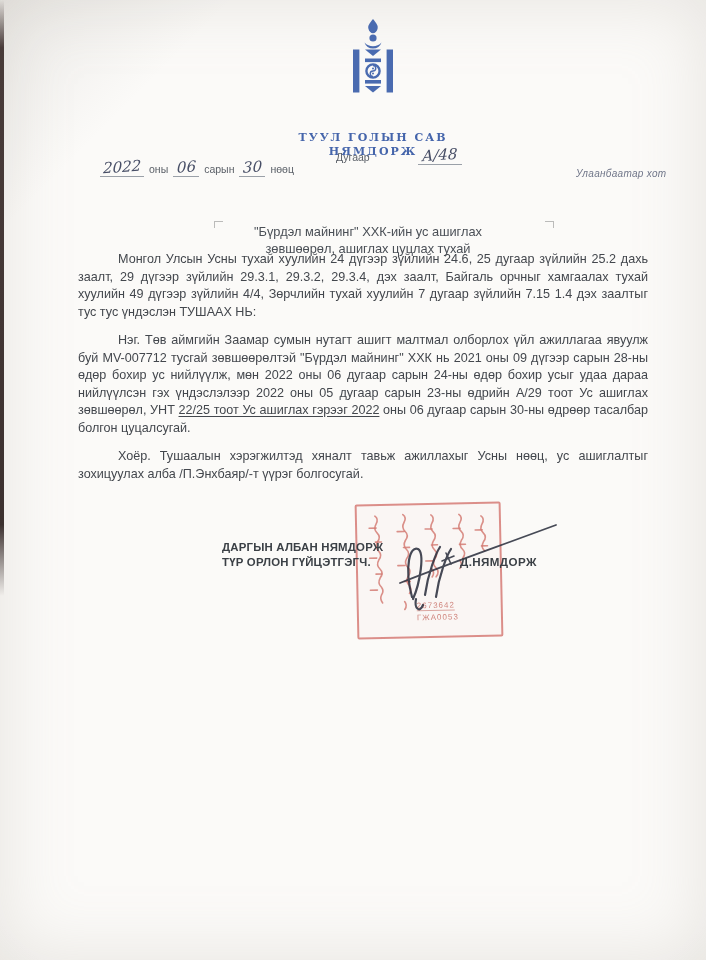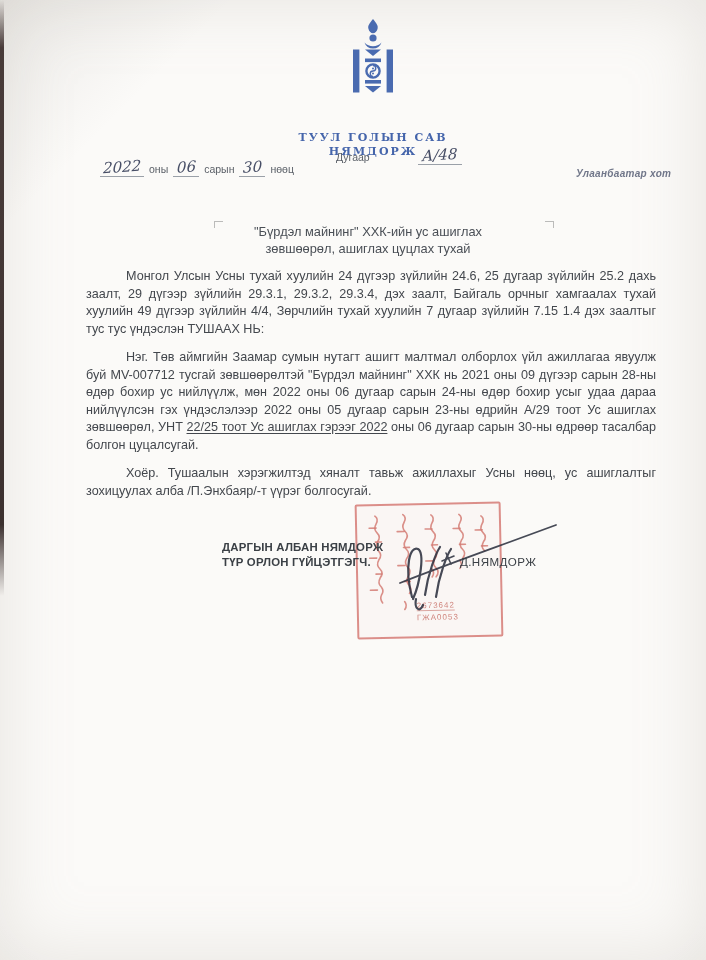--- a/index.html
+++ b/index.html
@@ -39,46 +39,46 @@
   }
   .hw-slot.wide { min-width:44px; }
   .hw {
     display:inline-block; font-family:"DejaVu Serif", serif; font-style:italic;
     font-size:15px; color:#474e66; transform:rotate(-4deg) skewX(-6deg);
     line-height:15px;
   }
   .date-label { padding-bottom:2px; }
   .city {
     position:absolute; left:576px; top:168px;
-    font-size:10px; font-style:italic; color:#707689; letter-spacing:.3px;font-weight:bold;
+    font-size:10px; font-style:italic; color:#707689; letter-spacing:.3px;
   }
   
   .title-block {
     position:absolute; left:135px; top:223px; width:466px; text-align:center;
     font-size:12.8px; line-height:17px; color:#4a4f56;
   }
   .crop-mark { position:absolute; width:9px; height:7px; opacity:.5; }
   .crop-mark.l { left:214px; top:221px; border-top:1px solid #7d7d7d; border-left:1px solid #7d7d7d; }
   .crop-mark.r { left:545px; top:221px; border-top:1px solid #7d7d7d; border-right:1px solid #7d7d7d; }
   
-  .body-text { position:absolute; left:78px; top:268px; width:570px;margin-left:8px; }
+  .body-text { position:absolute; left:78px; top:251px; width:570px; }
   .body-text p {
     font-size:12.6px; line-height:17.5px; text-align:justify; text-indent:40px;
     color:#43474d; margin-bottom:11px;
   }
   .body-text p.last { margin-top:3px; }
   .u { text-decoration:underline; text-underline-offset:2px; }
   
   .sig-block {
     position:absolute; left:222px; top:540px;
     font-size:11.4px; line-height:14.5px; font-weight:bold; color:#3b4046; letter-spacing:.2px;
   }
   .sig-name {
     position:absolute; left:460px; top:555px;
-    font-size:11.6px; font-weight:normal; color:#3b4046; letter-spacing:.4px;
+    font-size:11.6px; font-weight:bold; color:#3b4046; letter-spacing:.4px;
   }
   .stamp {
     position:absolute; left:356px; top:503px; width:146px; height:135px;
     border:2.5px solid rgba(206,99,93,.7); border-radius:2px;
     transform:rotate(-1.2deg); background:rgba(235,160,150,.04);
   }
   .stamp-serial {
     position:absolute; left:58px; font-size:8px; letter-spacing:1px;
     color:var(--stamp-red,#c5685f); opacity:.8; white-space:nowrap;
   }

